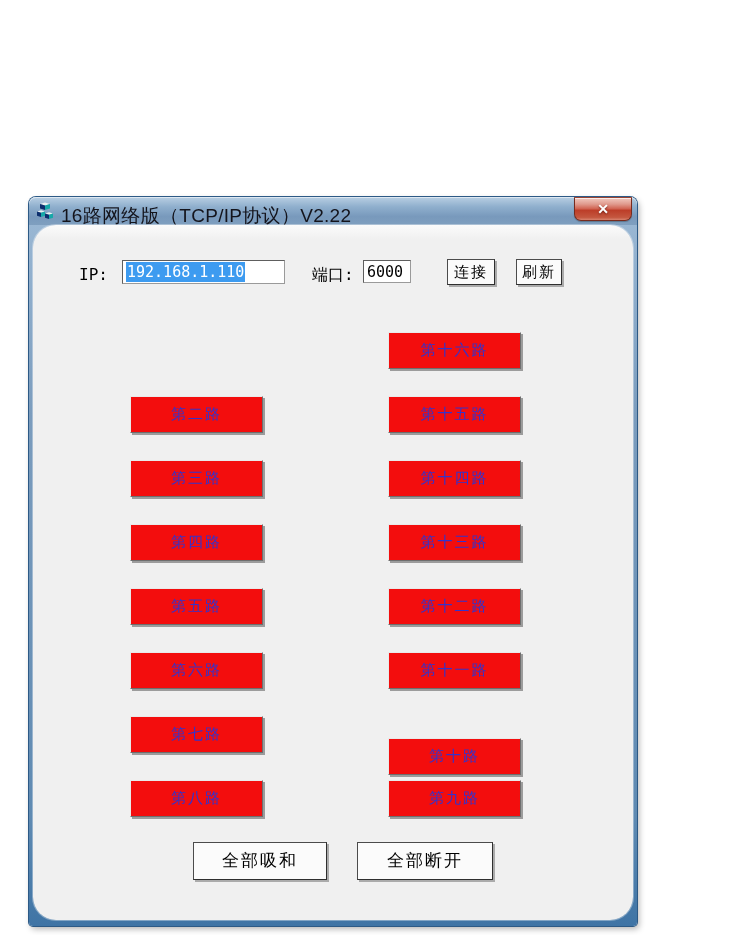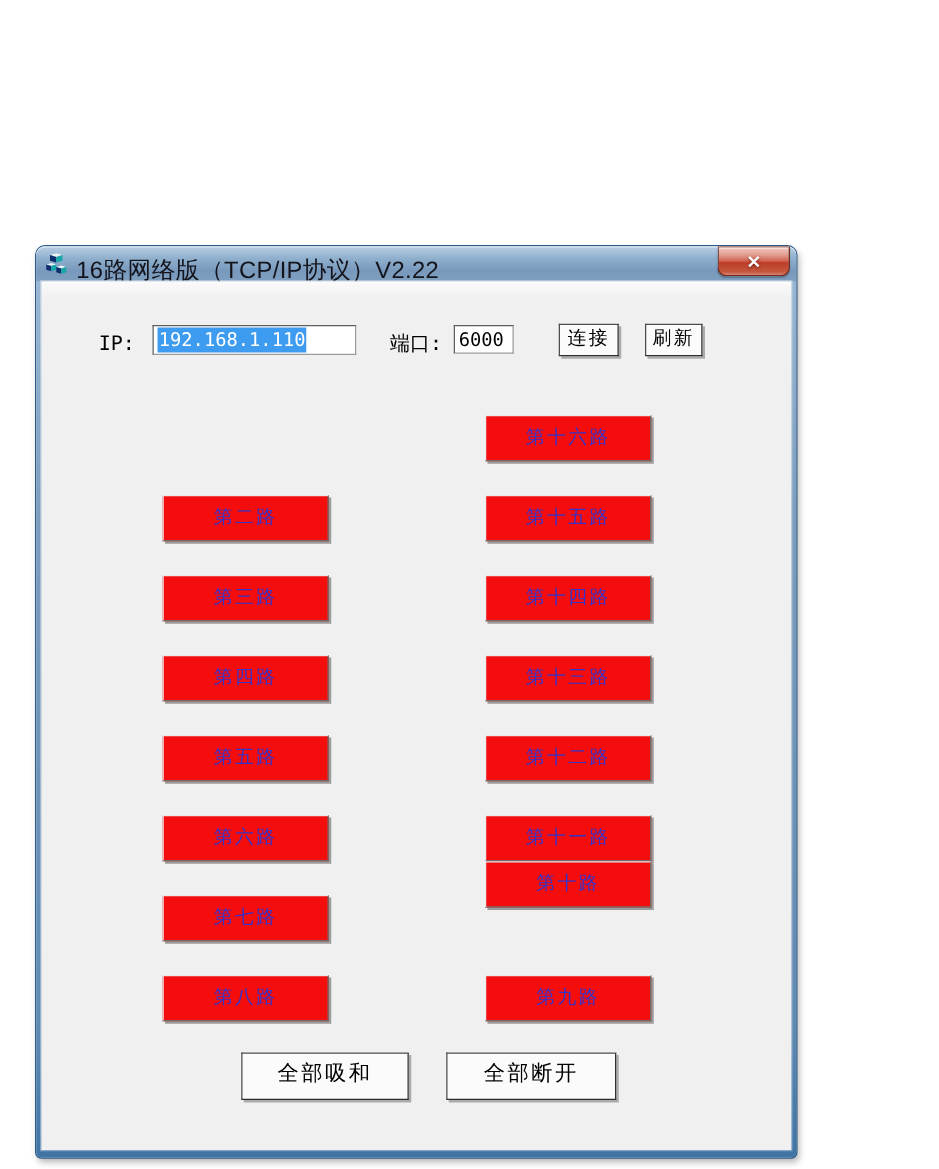--- a/index.html
+++ b/index.html
@@ -25,34 +25,34 @@
                 letter-spacing:.3px;white-space:nowrap;}
   .close-btn{position:absolute;top:0;right:5px;width:58px;height:24px;
              box-sizing:border-box;border:1px solid #772b1e;border-top-color:#9a4434;
              border-radius:1px 1px 7px 7px;
              background:linear-gradient(180deg,#f2c9bf 0%,#e09a8d 28%,#d0604e 50%,#bc3d28 55%,#c4573f 88%,#d8836f 100%);
              box-shadow:inset 0 1px 0 rgba(255,255,255,.65),0 1px 1px rgba(0,0,0,.25);
              color:#fff;font-weight:bold;font-size:14px;line-height:22px;text-align:center;
              text-shadow:0 1px 2px rgba(80,10,0,.7);cursor:pointer;}
   .client{position:absolute;left:4px;top:28px;right:4px;bottom:6px;
           background:linear-gradient(180deg,#fbfbfb 0,#f0f0f0 14px);
-          box-shadow:0 0 0 1px rgba(255,255,255,.35);}
+          box-shadow:0 0 0 1px rgba(255,255,255,.35);border-radius:23px;}
 
   
   .lbl{position:absolute;color:#000;font-size:16px;
        font-family:"DejaVu Sans Mono",monospace;white-space:nowrap;}
   .inputbox{position:absolute;box-sizing:border-box;background:#fff;
             border:1px solid #9a9a9a;border-top-color:#5e5e5e;border-left-color:#5e5e5e;
             font-family:"DejaVu Sans Mono",monospace;font-size:15px;color:#000;
             padding:2px 0 0 3px;overflow:hidden;white-space:nowrap;cursor:text;}
   .sel{background:#3d9bf0;color:#fff;padding:1px 1px;}
   .winbtn{position:absolute;box-sizing:border-box;background:#fbfbfb;
           border:1px solid #4b4b4b;border-bottom-color:#2f2f2f;border-right-color:#2f2f2f;
           box-shadow:2px 2px 0 #ababab;color:#000;text-align:center;cursor:pointer;
-          font-size:15px;letter-spacing:2px;font-family:Liberation Mono, monospace;}
+          font-size:15px;letter-spacing:2px;font-family:Liberation Serif, serif;}
   .relay{position:absolute;box-sizing:border-box;width:133px;height:37px;
          background:#f30d0d;
          border:1px solid #c7c7c7;border-top-color:#e9e9e9;border-left-color:#e9e9e9;
          border-right-color:#6e6e6e;border-bottom-color:#6e6e6e;
          box-shadow:2px 2px 0 #9c9c9c;
          color:#3333cc;font-size:15px;letter-spacing:2px;text-align:center;
          line-height:34px;cursor:pointer;white-space:nowrap;}
   .bulk{height:38px;line-height:36px;font-size:17px;}
 </style>
 </head>
@@ -99,21 +99,21 @@
       <div class="relay" style="left:97px;top:427px;">第六路</div>
       <div class="relay" style="left:97px;top:491px;">第七路</div>
       <div class="relay" style="left:97px;top:555px;">第八路</div>
 
       <div class="relay" style="left:355px;top:107px;">第十六路</div>
       <div class="relay" style="left:355px;top:171px;">第十五路</div>
       <div class="relay" style="left:355px;top:235px;">第十四路</div>
       <div class="relay" style="left:355px;top:299px;">第十三路</div>
       <div class="relay" style="left:355px;top:363px;">第十二路</div>
       <div class="relay" style="left:355px;top:427px;">第十一路</div>
-      <div class="relay" style="left:355px;top:464px;">第十路</div>
+      <div class="relay" style="left:355px;top:513px;">第十路</div>
       <div class="relay" style="left:355px;top:555px;">第九路</div>
 
       <div class="winbtn bulk" style="left:160px;top:617px;width:134px;">全部吸和</div>
       <div class="winbtn bulk" style="left:324px;top:617px;width:136px;">全部断开</div>
 
     </div>
   </div>
 </div>
 
 </body></html>

